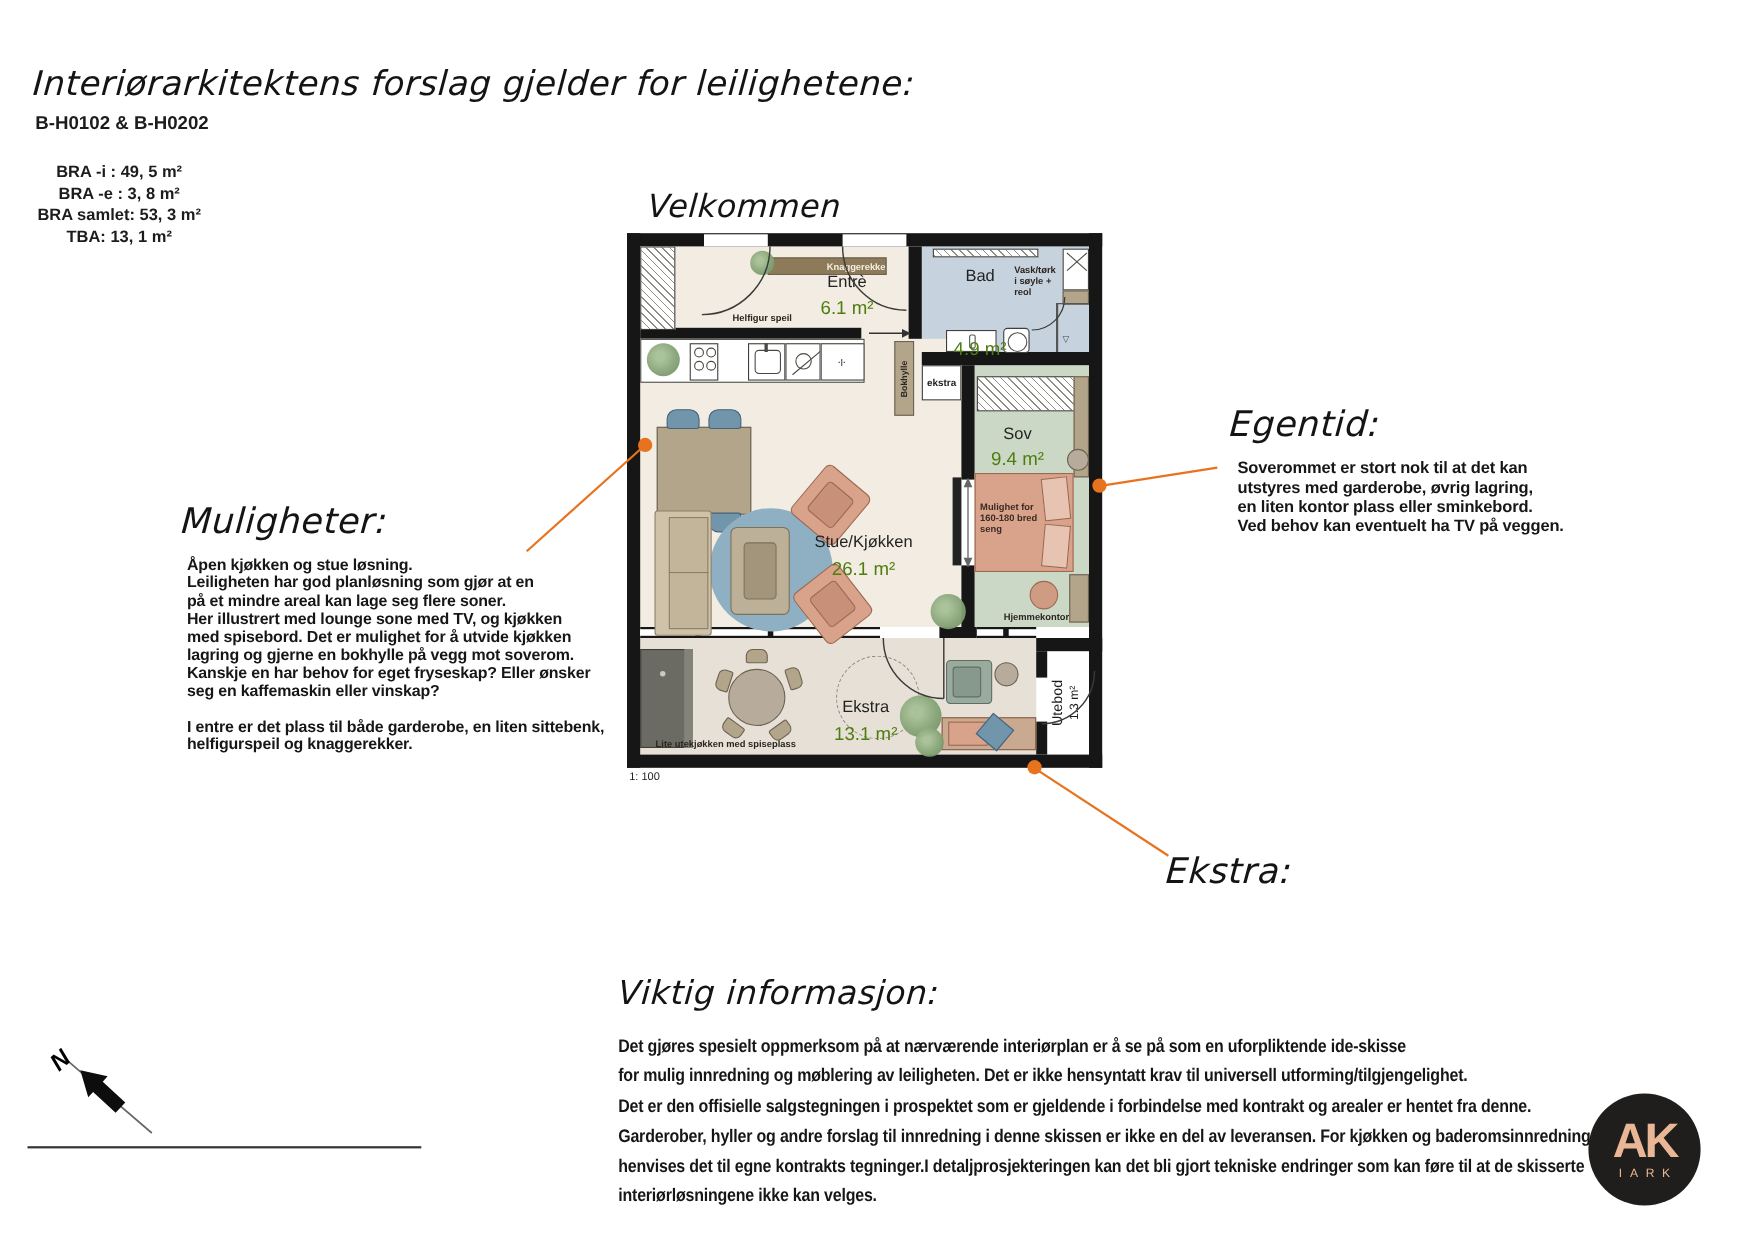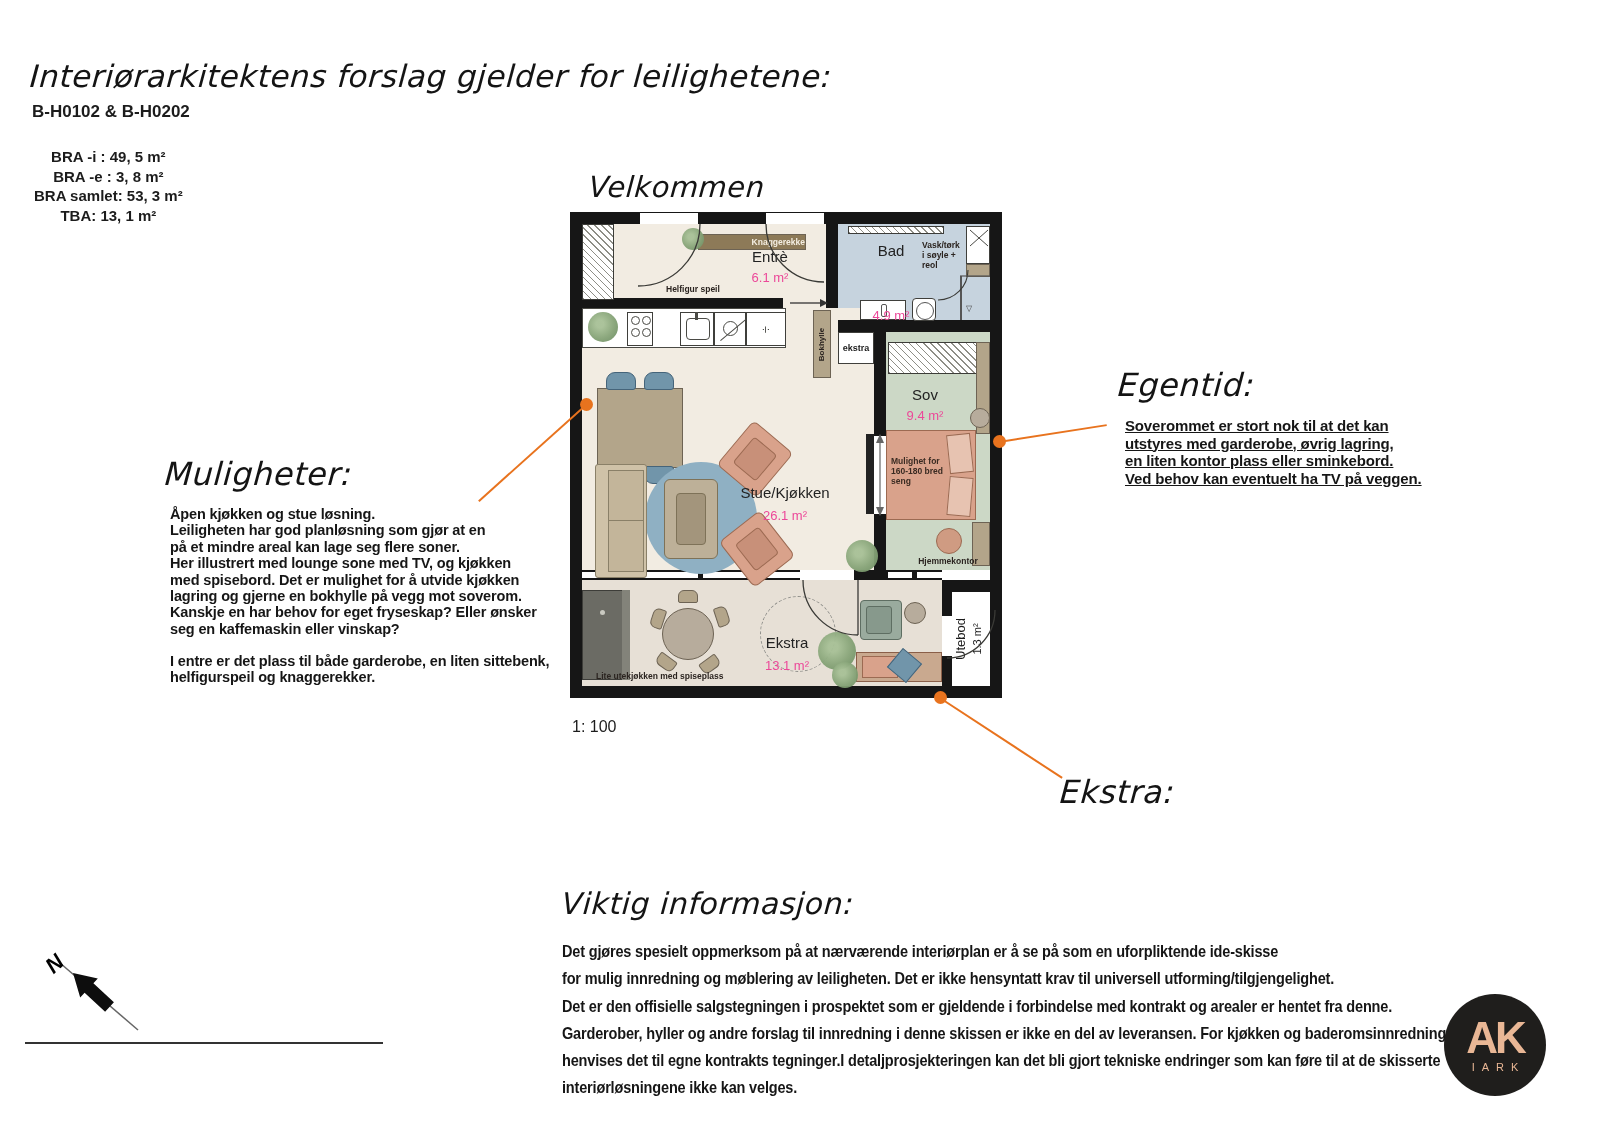--- a/index.html
+++ b/index.html
@@ -9,21 +9,21 @@
   .hand{font-family:"DejaVu Sans",cursive;font-style:italic;font-weight:400;
         letter-spacing:.5px;transform:skewX(-4deg);color:#141414;white-space:nowrap;}
   .bodytxt{font-weight:bold;font-size:14.5px;line-height:16.4px;letter-spacing:-.15px;
         color:#161616;white-space:pre-line;}
   .lines{white-space:pre-line;text-align:center;}
   
   #plan{position:absolute;left:570px;top:212px;width:432px;height:486px;}
   .w{position:absolute;background:var(--wall-black);}
   .floor{position:absolute;}
   .roomname{position:absolute;font-size:15px;text-align:center;color:#222;white-space:nowrap;}
-  .roomarea{position:absolute;font-size:13px;text-align:center;color:#ec4899;white-space:nowrap;}
+  .roomarea{position:absolute;font-size:17px;text-align:center;color:#4d7c0f;white-space:nowrap;}
   .tinylbl{position:absolute;font-size:8.5px;font-weight:bold;color:#2b2420;line-height:10px;}
   .hatch{position:absolute;background:#fff;background-image:repeating-linear-gradient(45deg,#8e8e86 0 1px,transparent 1px 5px);border:1px solid #3c3c38;box-sizing:border-box;}
   .outline{border:1px solid #3f3f3b;box-sizing:border-box;background:#fff;}
   .wood{background:var(--wood-tan);border:1px solid #6d6354;box-sizing:border-box;}
   .salmon{background:var(--furniture-salmon);border:1px solid #9c6a52;box-sizing:border-box;}
   .blue{background:var(--furniture-blue);border:1px solid #45647a;box-sizing:border-box;}
   .plant{position:absolute;border-radius:50%;background:radial-gradient(circle at 40% 40%,#a7c096 15%,var(--plant-green) 55%,#6e8f63 90%);opacity:.95;}
   .window{position:absolute;background:#fff;border-top:2px solid var(--wall-black);border-bottom:2px solid var(--wall-black);box-sizing:border-box;}
   .mull{position:absolute;width:5px;height:10px;background:var(--wall-black);}
   .leader{position:absolute;height:2px;background:var(--accent-orange);transform-origin:0 50%;}
@@ -152,21 +152,21 @@
     <div class="abs" style="left:400px;top:196px;width:20px;height:20px;border-radius:50%;background:#b7ac9c;border:1px solid #6d6354;box-sizing:border-box;"></div>
     <div class="abs salmon" style="left:316px;top:218px;width:90px;height:90px;"></div>
     <div class="abs" style="left:378px;top:222px;width:24px;height:39px;background:#e7c3b1;border:1px solid #9c6a52;transform:rotate(-6deg);box-sizing:border-box;"></div>
     <div class="abs" style="left:378px;top:265px;width:24px;height:39px;background:#e7c3b1;border:1px solid #9c6a52;transform:rotate(5deg);box-sizing:border-box;"></div>
     <div class="tinylbl" style="left:321px;top:244px;width:56px;white-space:pre-line;color:#3a2b22;">Mulighet for
 160-180 bred
 seng</div>
     <div class="abs" style="left:296px;top:222px;width:8px;height:80px;background:#222;"></div>
     <div class="abs wood" style="left:402px;top:310px;width:18px;height:44px;"></div>
     <div class="abs" style="left:366px;top:316px;width:26px;height:26px;border-radius:50%;background:#cf9b82;border:1px solid #9c6a52;box-sizing:border-box;"></div>
-    <div class="tinylbl" style="left:328px;top:344px;width:100px;text-align:center;">Hjemmekontor</div>
+    <div class="tinylbl" style="left:302px;top:344px;width:100px;text-align:right;">Hjemmekontor</div>
     <div class="roomname" style="left:320px;top:174px;width:70px;">Sov</div>
     <div class="roomarea" style="left:320px;top:196px;width:70px;">9.4 m²</div>
 
     <div class="abs" style="left:12px;top:378px;width:48px;height:90px;background:#6b6b64;border:1px solid #3d3d39;box-sizing:border-box;"></div>
     <div class="abs" style="left:52px;top:378px;width:8px;height:90px;background:#83837a;"></div>
     <div class="abs" style="left:30px;top:398px;width:5px;height:5px;border-radius:50%;background:#c9c9c0;"></div>
     <div class="abs" style="left:92px;top:396px;width:52px;height:52px;border-radius:50%;background:#b7ac9c;border:1px solid #6d6354;box-sizing:border-box;"></div>
     <div class="abs wood" style="left:108px;top:378px;width:20px;height:13px;border-radius:6px 6px 2px 2px;"></div>
     <div class="abs wood" style="left:78px;top:400px;width:20px;height:13px;border-radius:6px 6px 2px 2px;transform:rotate(-72deg);"></div>
     <div class="abs wood" style="left:86px;top:444px;width:20px;height:13px;border-radius:6px 6px 2px 2px;transform:rotate(-144deg);"></div>
@@ -201,21 +201,21 @@
       <polygon points="250,87 258,91 250,95" fill="#333"></polygon>
       <line x1="310" y1="230" x2="310" y2="296" stroke="#666" stroke-width="1.2"></line>
       <polygon points="306,231 310,222 314,231" fill="#666"></polygon>
       <polygon points="306,295 310,304 314,295" fill="#666"></polygon>
       <line x1="400" y1="18" x2="418" y2="34" stroke="#4a4a45" stroke-width="1"></line>
       <line x1="418" y1="18" x2="400" y2="34" stroke="#4a4a45" stroke-width="1"></line>
       <line x1="390" y1="64" x2="420" y2="64" stroke="#555" stroke-width="1.2"></line>
     </svg>
   </div>
 
-  <div class="abs" style="left:572px;top:718px;font-size:16px;">1: 100</div>
+  <div class="abs" style="left:572px;top:701px;font-size:10px;">1: 100</div>
 
   <div class="leader" style="left:586px;top:404px;width:144px;transform:rotate(138.1deg);"></div>
   <div class="ldot" style="left:580px;top:398px;"></div>
   <div class="leader" style="left:999px;top:441px;width:109px;transform:rotate(-8.9deg);"></div>
   <div class="ldot" style="left:993px;top:435px;"></div>
   <div class="leader" style="left:940px;top:697px;width:146px;transform:rotate(33.2deg);"></div>
   <div class="ldot" style="left:934px;top:691px;"></div>
 
   <div class="abs hand" style="left:165px;top:455px;font-size:32px;">Muligheter:</div>
   <div class="abs bodytxt" style="left:170px;top:506px;">Åpen kjøkken og stue løsning.
@@ -223,21 +223,21 @@
 på et mindre areal kan lage seg flere soner.
 Her illustrert med lounge sone med TV, og kjøkken
 med spisebord. Det er mulighet for å utvide kjøkken
 lagring og gjerne en bokhylle på vegg mot soverom.
 Kanskje en har behov for eget fryseskap? Eller ønsker
 seg en kaffemaskin eller vinskap?</div>
   <div class="abs bodytxt" style="left:170px;top:653px;">I entre er det plass til både garderobe, en liten sittebenk,
 helfigurspeil og knaggerekker.</div>
 
   <div class="abs hand" style="left:1118px;top:366px;font-size:32px;">Egentid:</div>
-  <div class="abs bodytxt" style="left:1125px;top:417px;font-size:15px;line-height:17.5px;text-decoration:underline;">Soverommet er stort nok til at det kan
+  <div class="abs bodytxt" style="left:1125px;top:417px;font-size:15px;line-height:17.5px;">Soverommet er stort nok til at det kan
 utstyres med garderobe, øvrig lagring,
 en liten kontor plass eller sminkebord.
 Ved behov kan eventuelt ha TV på veggen.</div>
 
   <div class="abs hand" style="left:1060px;top:773px;font-size:32px;">Ekstra:</div>
 
   <div class="abs hand" style="left:562px;top:886px;font-size:30px;">Viktig informasjon:</div>
   <div class="abs bodytxt" style="left:562px;top:938px;width:1130px;font-size:16.5px;line-height:27.3px;letter-spacing:-.2px;transform:scaleX(0.88);transform-origin:0 0;">Det gjøres spesielt oppmerksom på at nærværende interiørplan er å se på som en uforpliktende ide-skisse
 for mulig innredning og møblering av leiligheten. Det er ikke hensyntatt krav til universell utforming/tilgjengelighet.
 Det er den offisielle salgstegningen i prospektet som er gjeldende i forbindelse med kontrakt og arealer er hentet fra denne.

